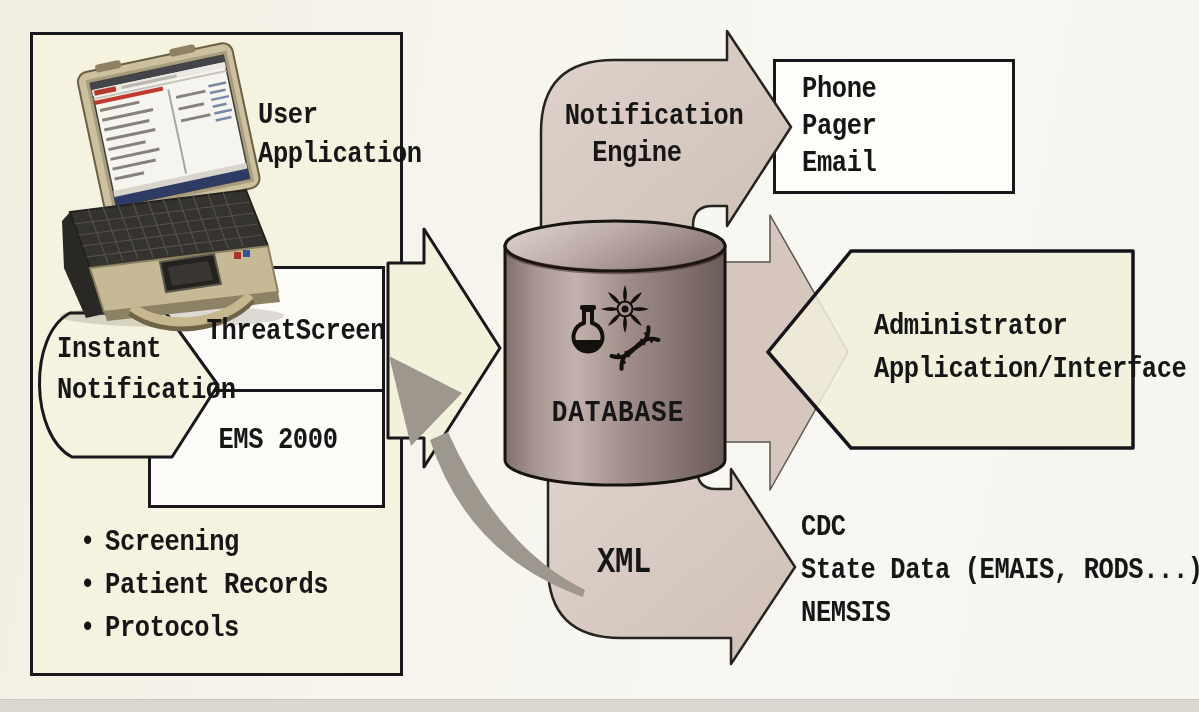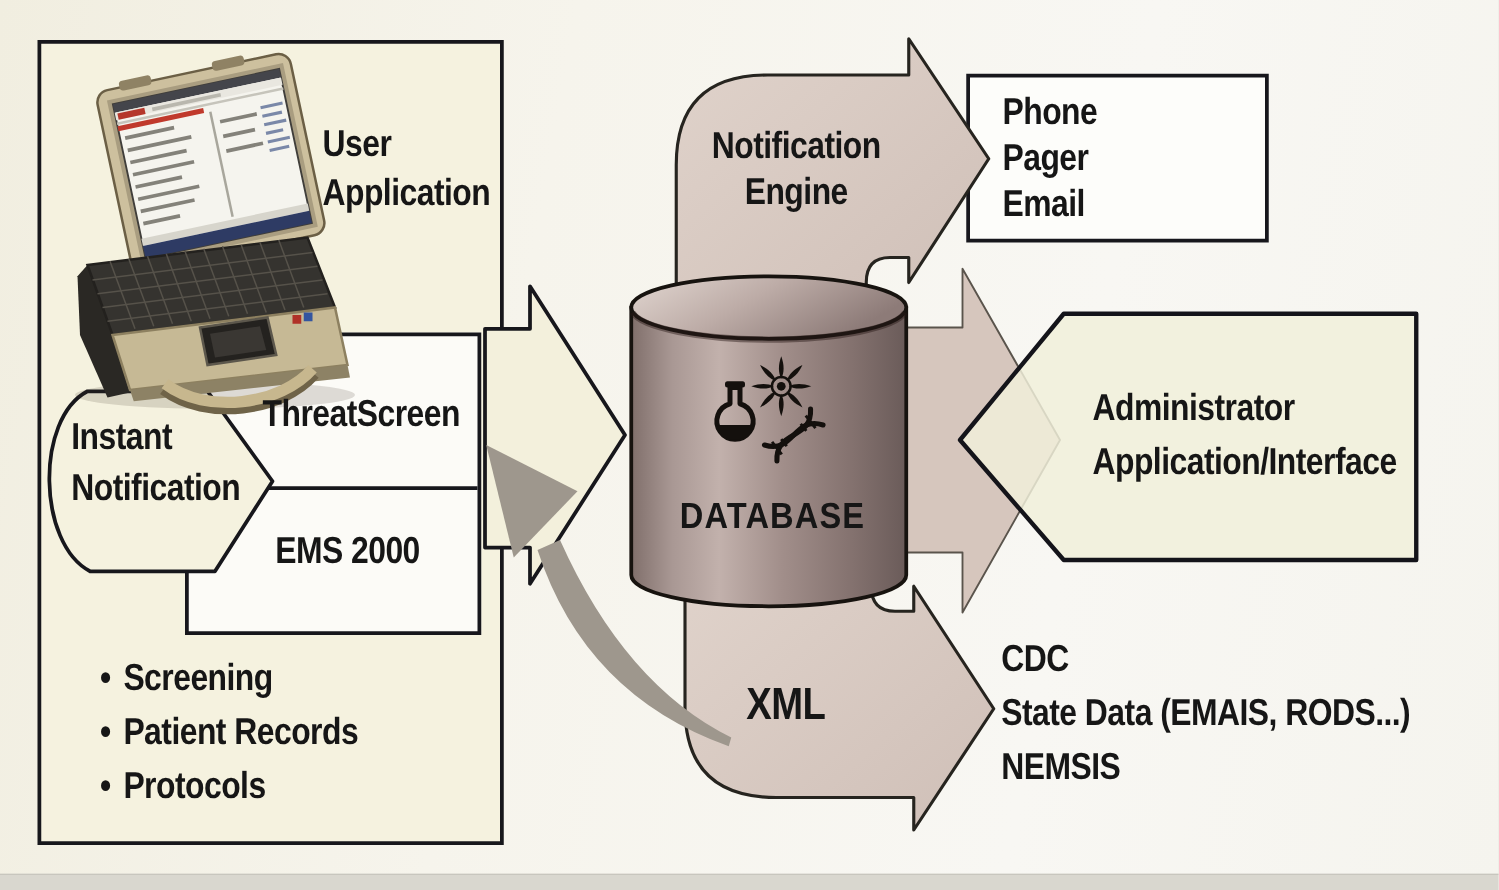--- a/index.html
+++ b/index.html
@@ -1,19 +1,19 @@
 <!DOCTYPE html>
 <html><head>
 <meta charset="utf-8">
 <style>
   html,body{margin:0;padding:0;background:#e8e6de;}
   .stage{
     position:relative;width:1199px;height:712px;overflow:hidden;
     background:linear-gradient(100deg,#f1eee0 0%,#f6f4ec 35%,#f8f7f3 70%,#f5f4ee 100%);
-    font-family:Liberation Sans, sans-serif;
+    font-family:Liberation Mono, monospace;
   }
   .box{position:absolute;border:3px solid #17171c;box-sizing:border-box;}
   .outer-panel{left:30px;top:32px;width:373px;height:644px;background:#f5f2df;}
   .ts-box{left:148px;top:266px;width:237px;height:242px;background:#fcfbf7;}
   .ts-divider{position:absolute;left:0;top:120px;width:100%;height:0;border-top:3px solid #17171c;}
   .phone-box{left:773px;top:59px;width:242px;height:135px;background:#fdfdfa;}
   .bottom-strip{position:absolute;left:0;top:699px;width:100%;height:13px;background:#d9d7cf;border-top:1px solid #c8c6be;}
   svg.layer{position:absolute;left:0;top:0;}
   .lbl{
     position:absolute;font-weight:bold;color:#161616;font-size:30px;line-height:39px;

